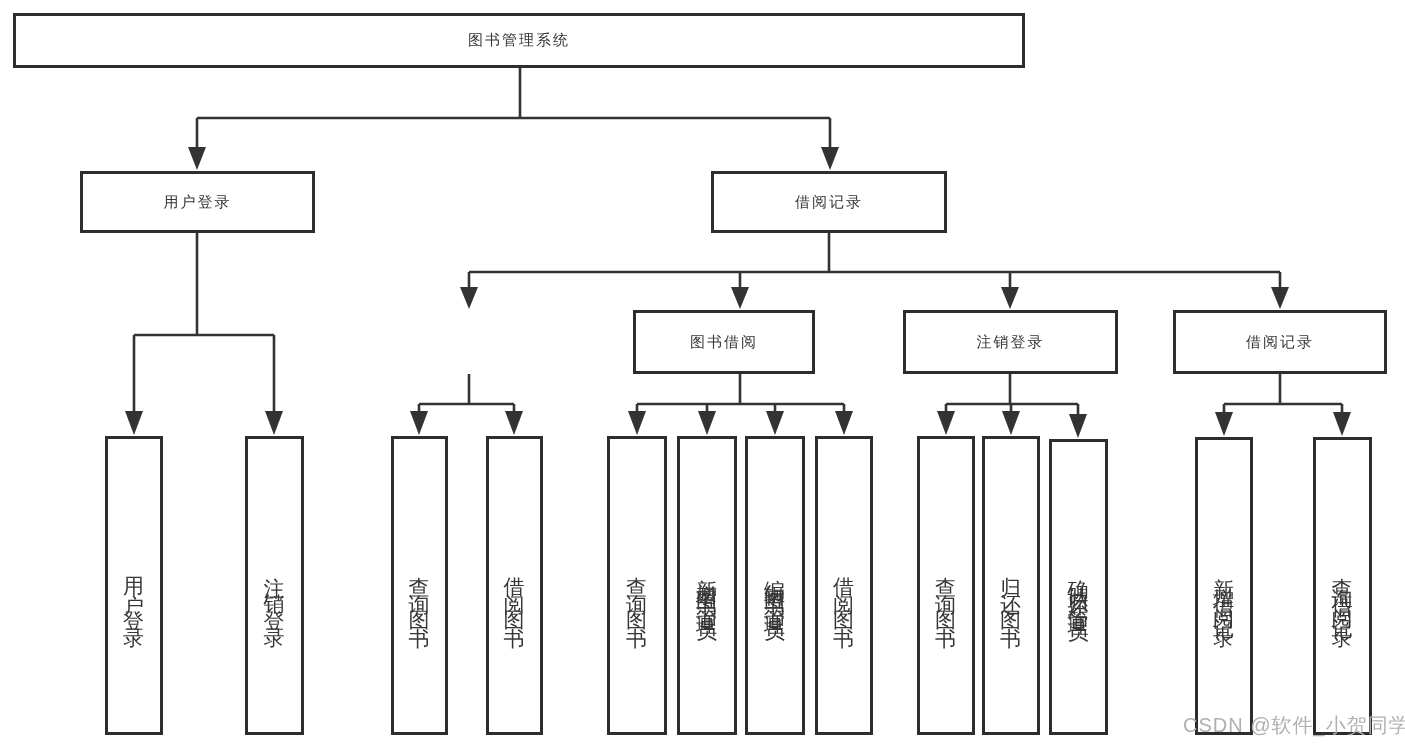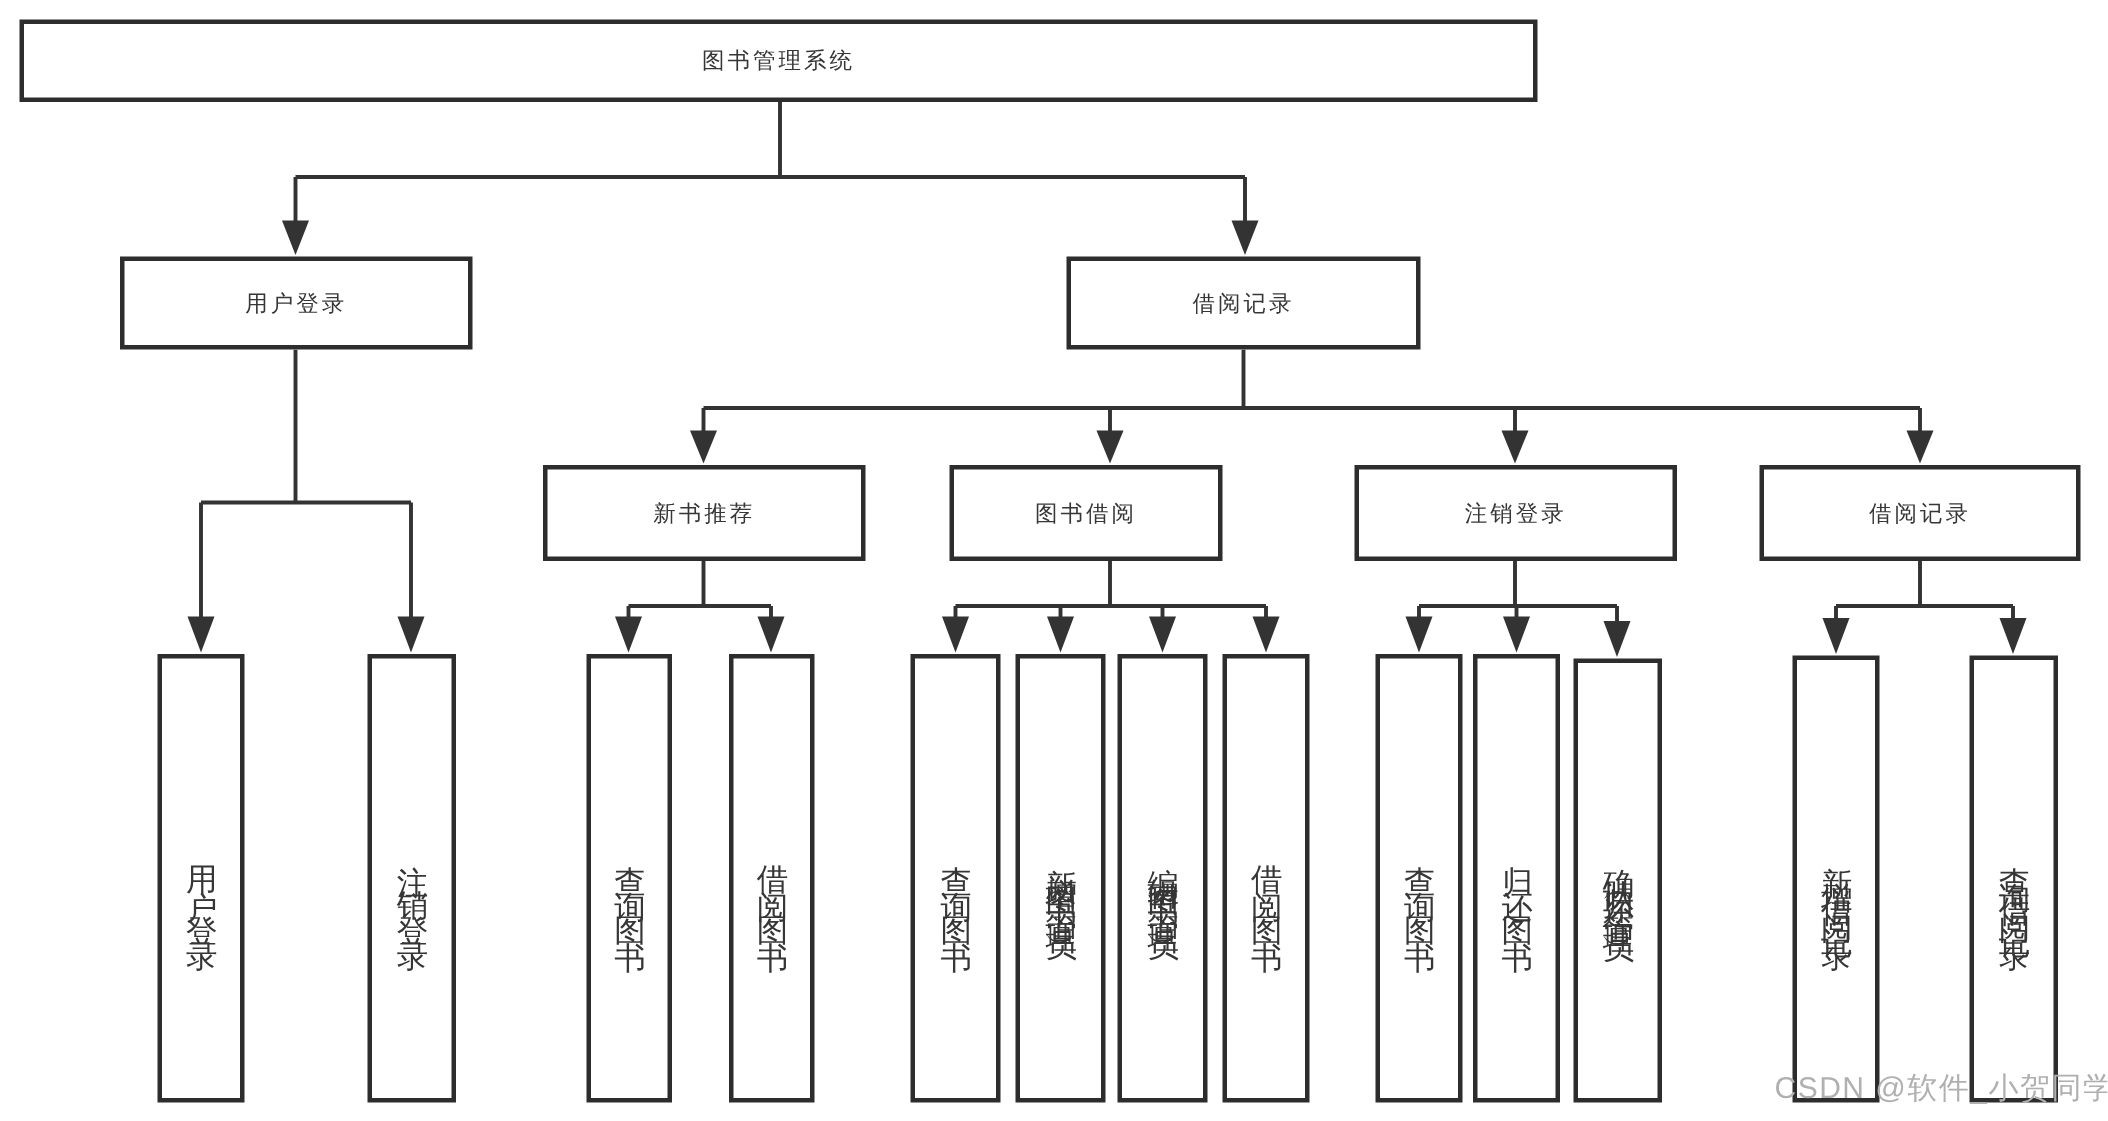--- a/index.html
+++ b/index.html
@@ -86,23 +86,20 @@
     <span>图书管理系统</span>
   </div>
 
   <div class="node h" style="left:80px;top:171px;width:235px;height:62px">
     <span>用户登录</span>
   </div>
   <div class="node h" style="left:711px;top:171px;width:236px;height:62px">
     <span>借阅记录</span>
   </div>
 
-  <div class="node h" style="left:362px;top:310px;width:215px;height:64px">
-    <span>新书推荐</span>
-  </div>
   <div class="node h" style="left:633px;top:310px;width:182px;height:64px">
     <span>图书借阅</span>
   </div>
   <div class="node h" style="left:903px;top:310px;width:215px;height:64px">
     <span>注销登录</span>
   </div>
   <div class="node h" style="left:1173px;top:310px;width:214px;height:64px">
     <span>借阅记录</span>
   </div>
 

